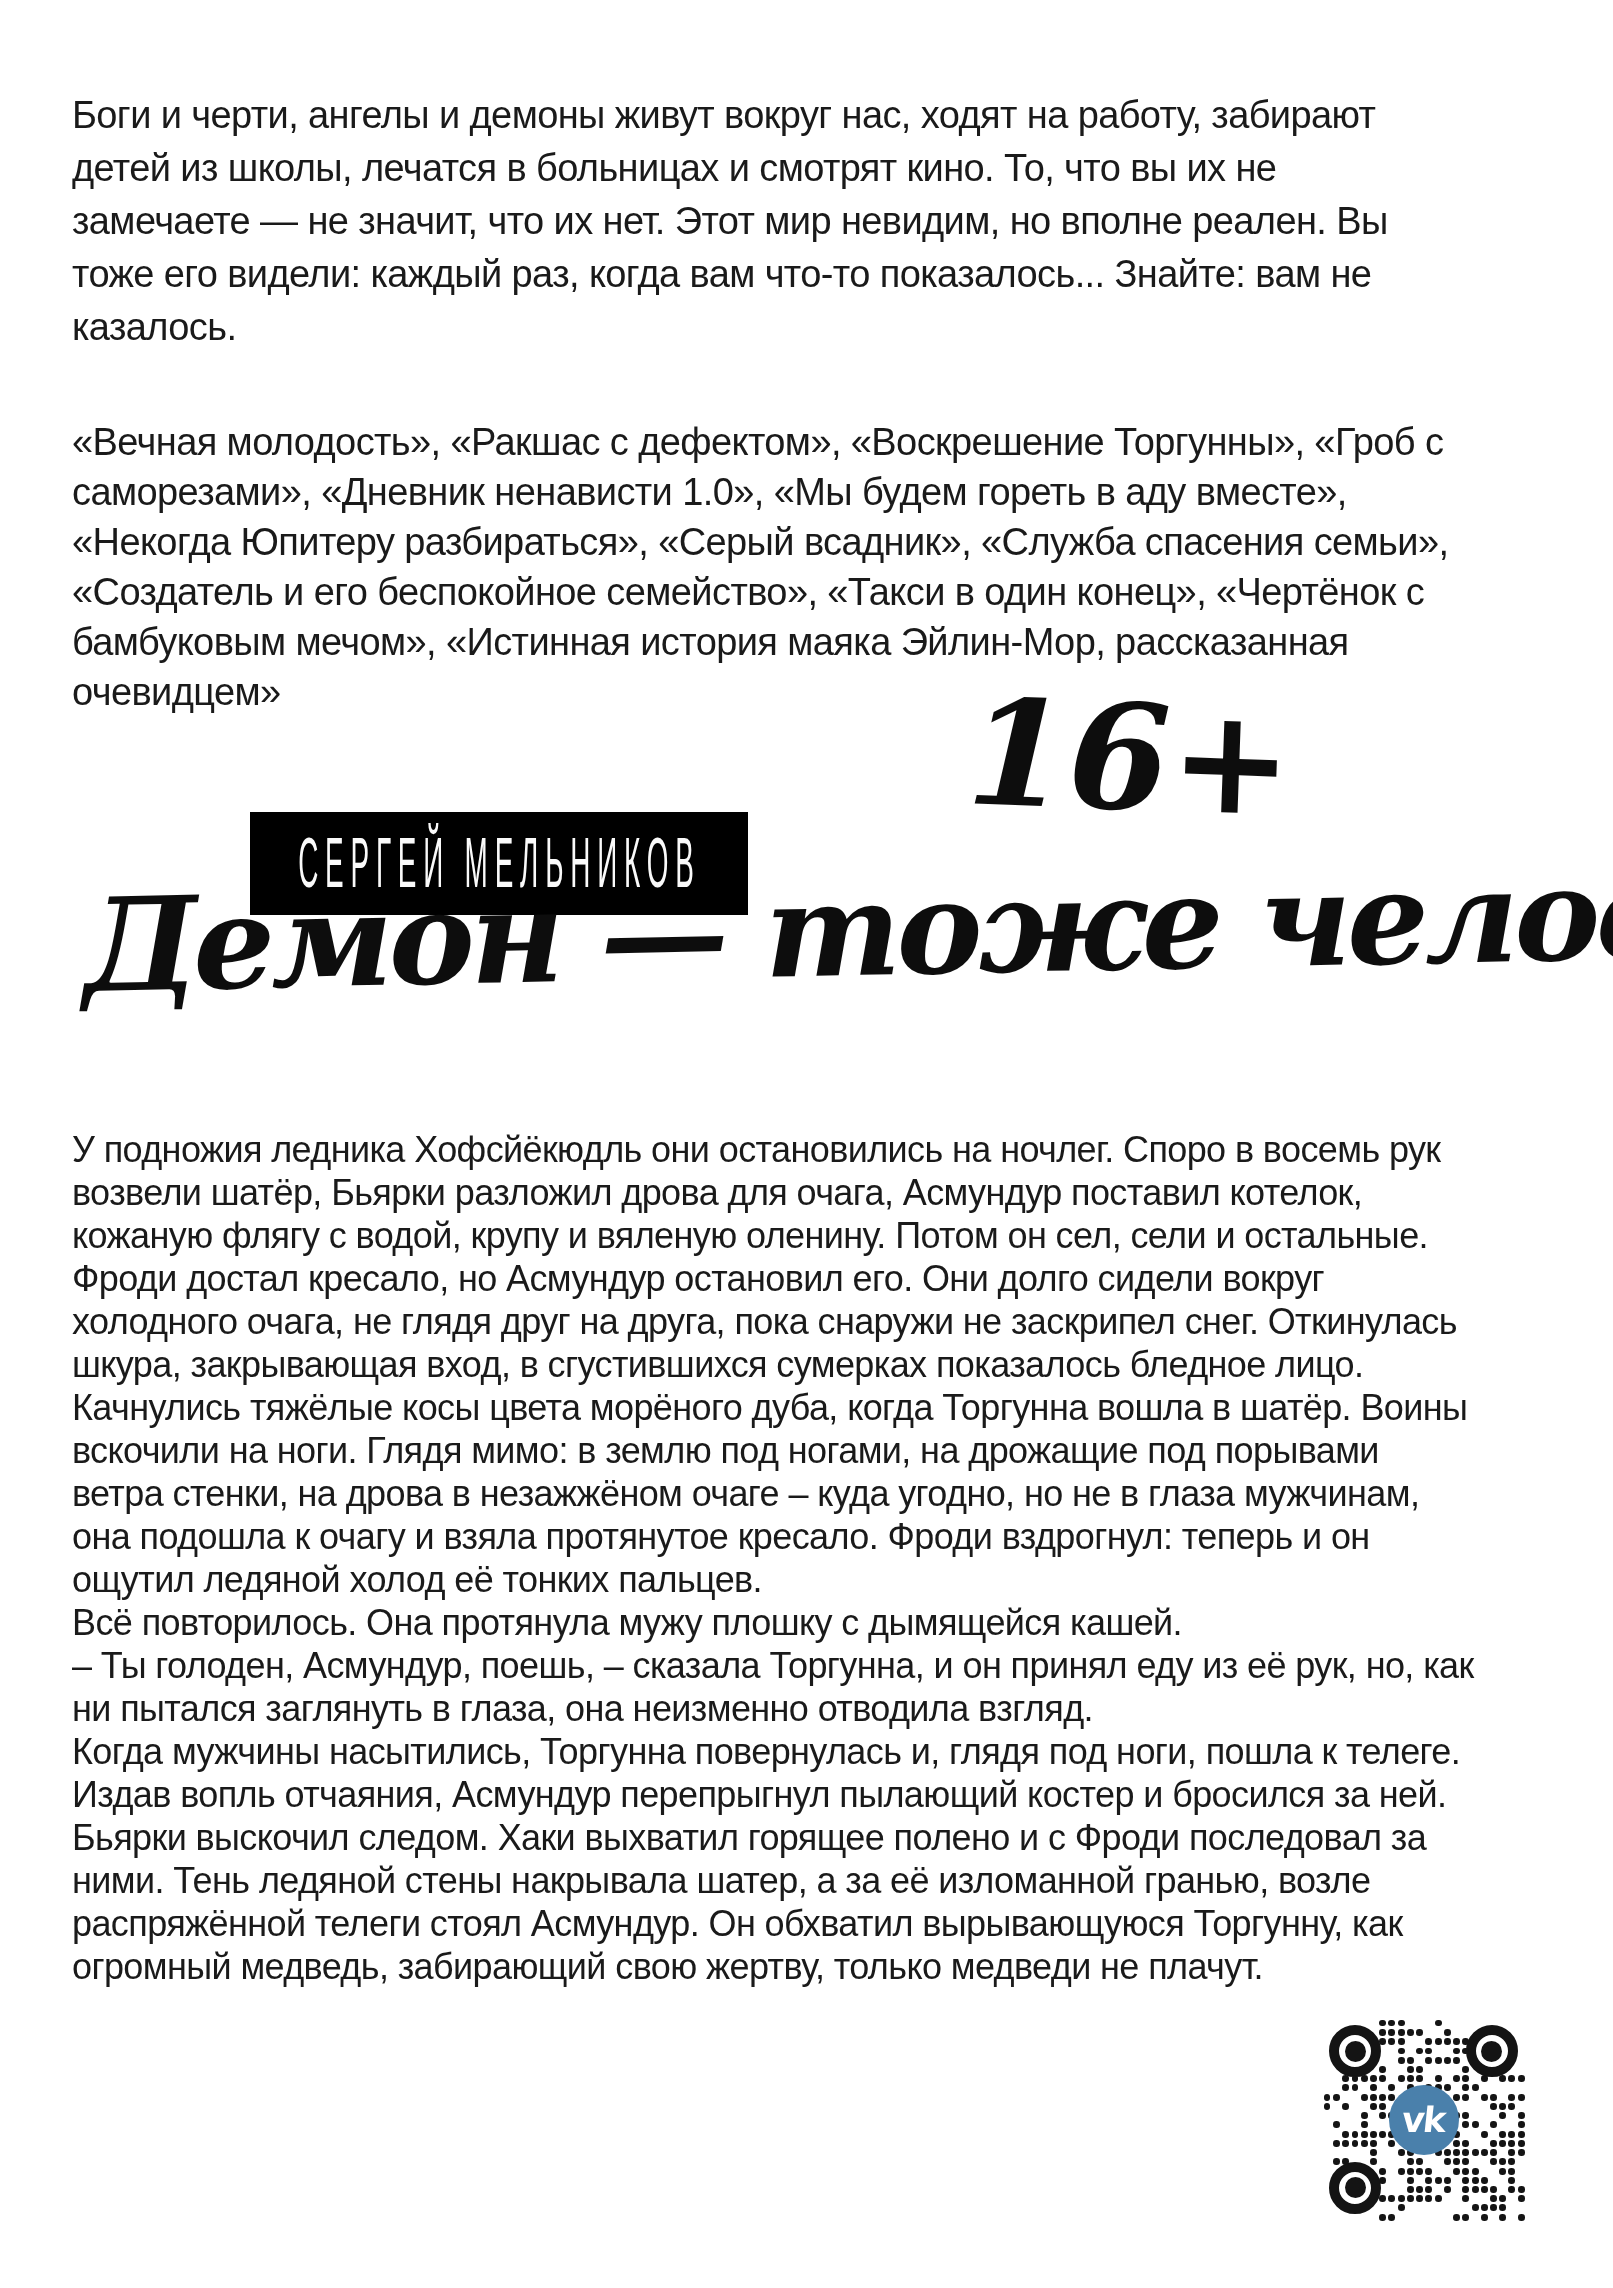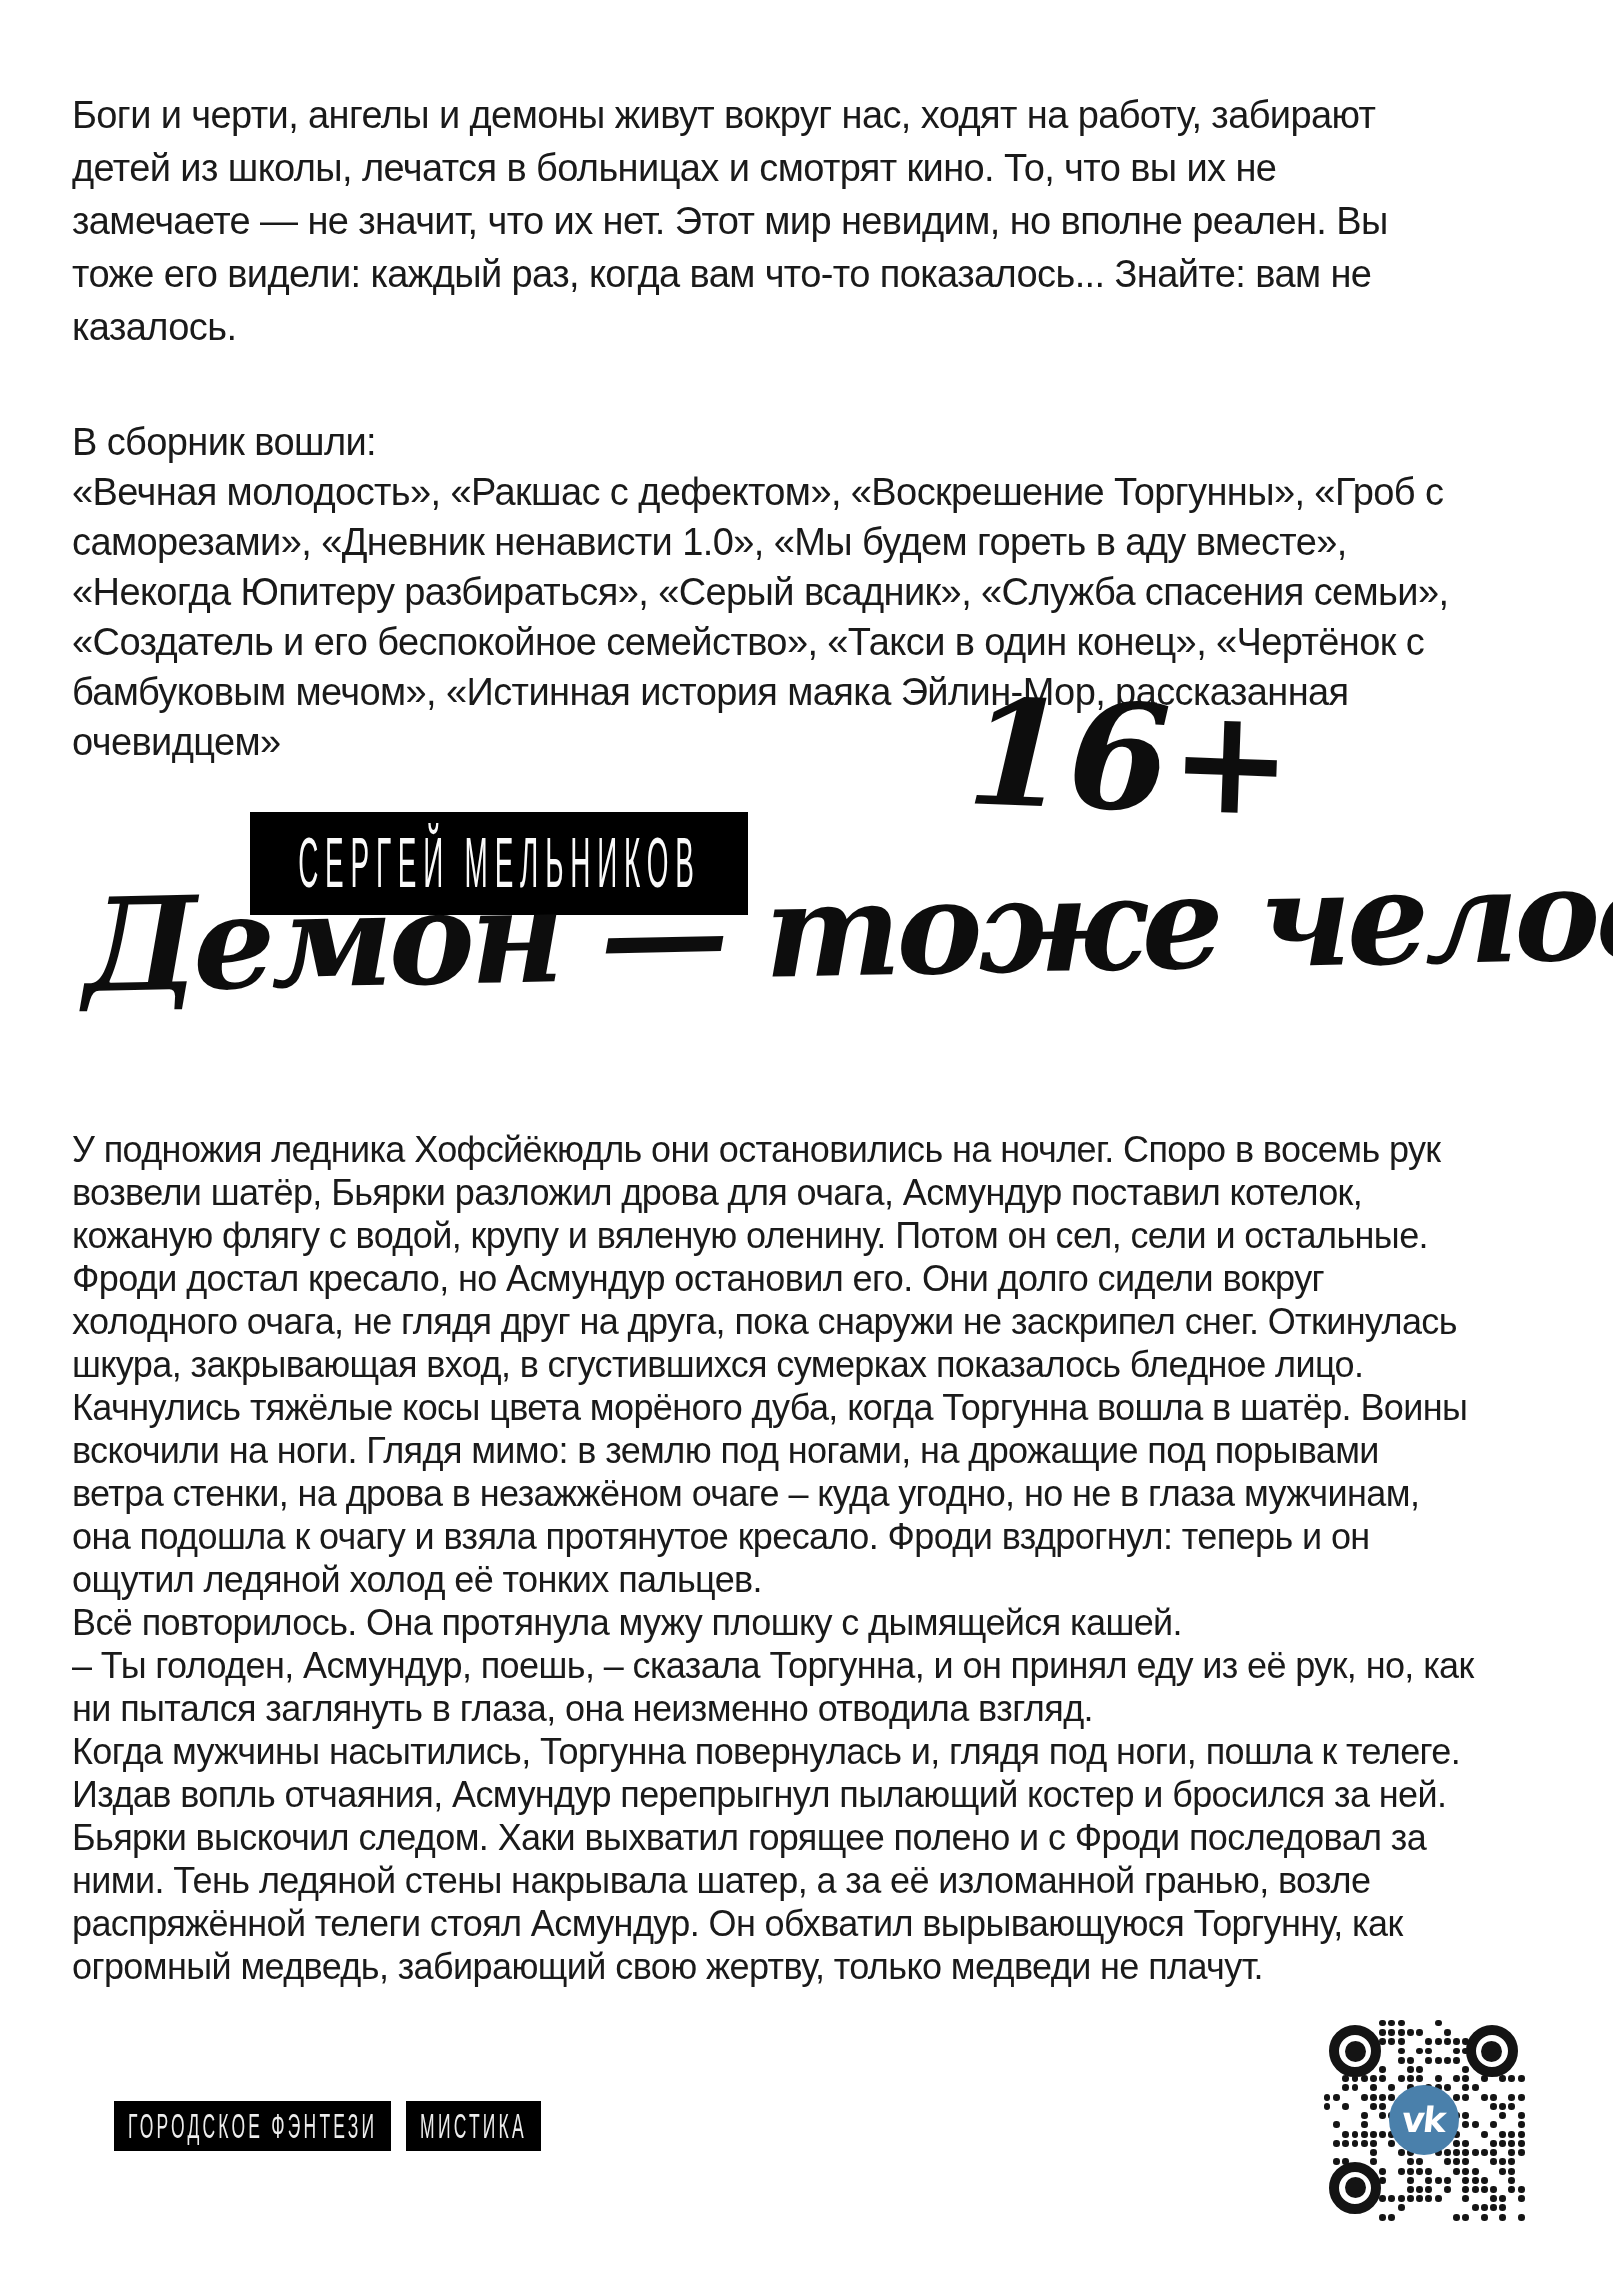--- a/index.html
+++ b/index.html
@@ -77,42 +77,33 @@
   }
 </style>
 </head>
 <body>
 
 <div class="page">
 
   <p class="intro">Боги и черти, ангелы и демоны живут вокруг нас, ходят на работу, забирают<br>детей из школы, лечатся в больницах и смотрят кино. То, что вы их не<br>замечаете — не значит, что их нет. Этот мир невидим, но вполне реален. Вы<br>тоже его видели: каждый раз, когда вам что-то показалось... Знайте: вам не<br>казалось.</p>
 
   <div class="collection">
-    <div>В сборник вошли:</div>
     <div>«Вечная молодость», «Ракшас с дефектом», «Воскрешение Торгунны», «Гроб с<br>саморезами», «Дневник ненависти 1.0», «Мы будем гореть в аду вместе»,<br>«Некогда Юпитеру разбираться», «Серый всадник», «Служба спасения семьи»,<br>«Создатель и его беспокойное семейство», «Такси в один конец», «Чертёнок с<br>бамбуковым мечом», «Истинная история маяка Эйлин-Мор, рассказанная<br>очевидцем»</div>
   </div>
 
   <div class="author-box">
     <span class="condensed">СЕРГЕЙ МЕЛЬНИКОВ</span>
   </div>
 
   <div class="age">16+</div>
 
   <div class="book-title">Демон — тоже человек</div>
 
   <p class="excerpt">У подножия ледника Хофсйёкюдль они остановились на ночлег. Споро в восемь рук<br>возвели шатёр, Бьярки разложил дрова для очага, Асмундур поставил котелок,<br>кожаную флягу с водой, крупу и вяленую оленину. Потом он сел, сели и остальные.<br>Фроди достал кресало, но Асмундур остановил его. Они долго сидели вокруг<br>холодного очага, не глядя друг на друга, пока снаружи не заскрипел снег. Откинулась<br>шкура, закрывающая вход, в сгустившихся сумерках показалось бледное лицо.<br>Качнулись тяжёлые косы цвета морёного дуба, когда Торгунна вошла в шатёр. Воины<br>вскочили на ноги. Глядя мимо: в землю под ногами, на дрожащие под порывами<br>ветра стенки, на дрова в незажжёном очаге – куда угодно, но не в глаза мужчинам,<br>она подошла к очагу и взяла протянутое кресало. Фроди вздрогнул: теперь и он<br>ощутил ледяной холод её тонких пальцев.<br>Всё повторилось. Она протянула мужу плошку с дымящейся кашей.<br>– Ты голоден, Асмундур, поешь, – сказала Торгунна, и он принял еду из её рук, но, как<br>ни пытался заглянуть в глаза, она неизменно отводила взгляд.<br>Когда мужчины насытились, Торгунна повернулась и, глядя под ноги, пошла к телеге.<br>Издав вопль отчаяния, Асмундур перепрыгнул пылающий костер и бросился за ней.<br>Бьярки выскочил следом. Хаки выхватил горящее полено и с Фроди последовал за<br>ними. Тень ледяной стены накрывала шатер, а за её изломанной гранью, возле<br>распряжённой телеги стоял Асмундур. Он обхватил вырывающуюся Торгунну, как<br>огромный медведь, забирающий свою жертву, только медведи не плачут.</p>
 
-  <div class="tag-row row1">
-      <div class="tag">
-        <span>ГОРОДСКОЕ ФЭНТЕЗИ</span>
-      </div>
-      <div class="tag">
-        <span>МИСТИКА</span>
-      </div>
-    </div>
 
   <div class="qr">
     <div class="finder tl"></div>
     <div class="finder tr"></div>
     <div class="finder bl"></div>
     <div class="qr-dots">
         <div class="qr-dot" style="left: 57px; top: 1.8px;"></div>
         <div class="qr-dot" style="left: 66px; top: 1.8px;"></div>
         <div class="qr-dot" style="left: 76px; top: 1.8px;"></div>
         <div class="qr-dot" style="left: 113px; top: 1.8px;"></div>

